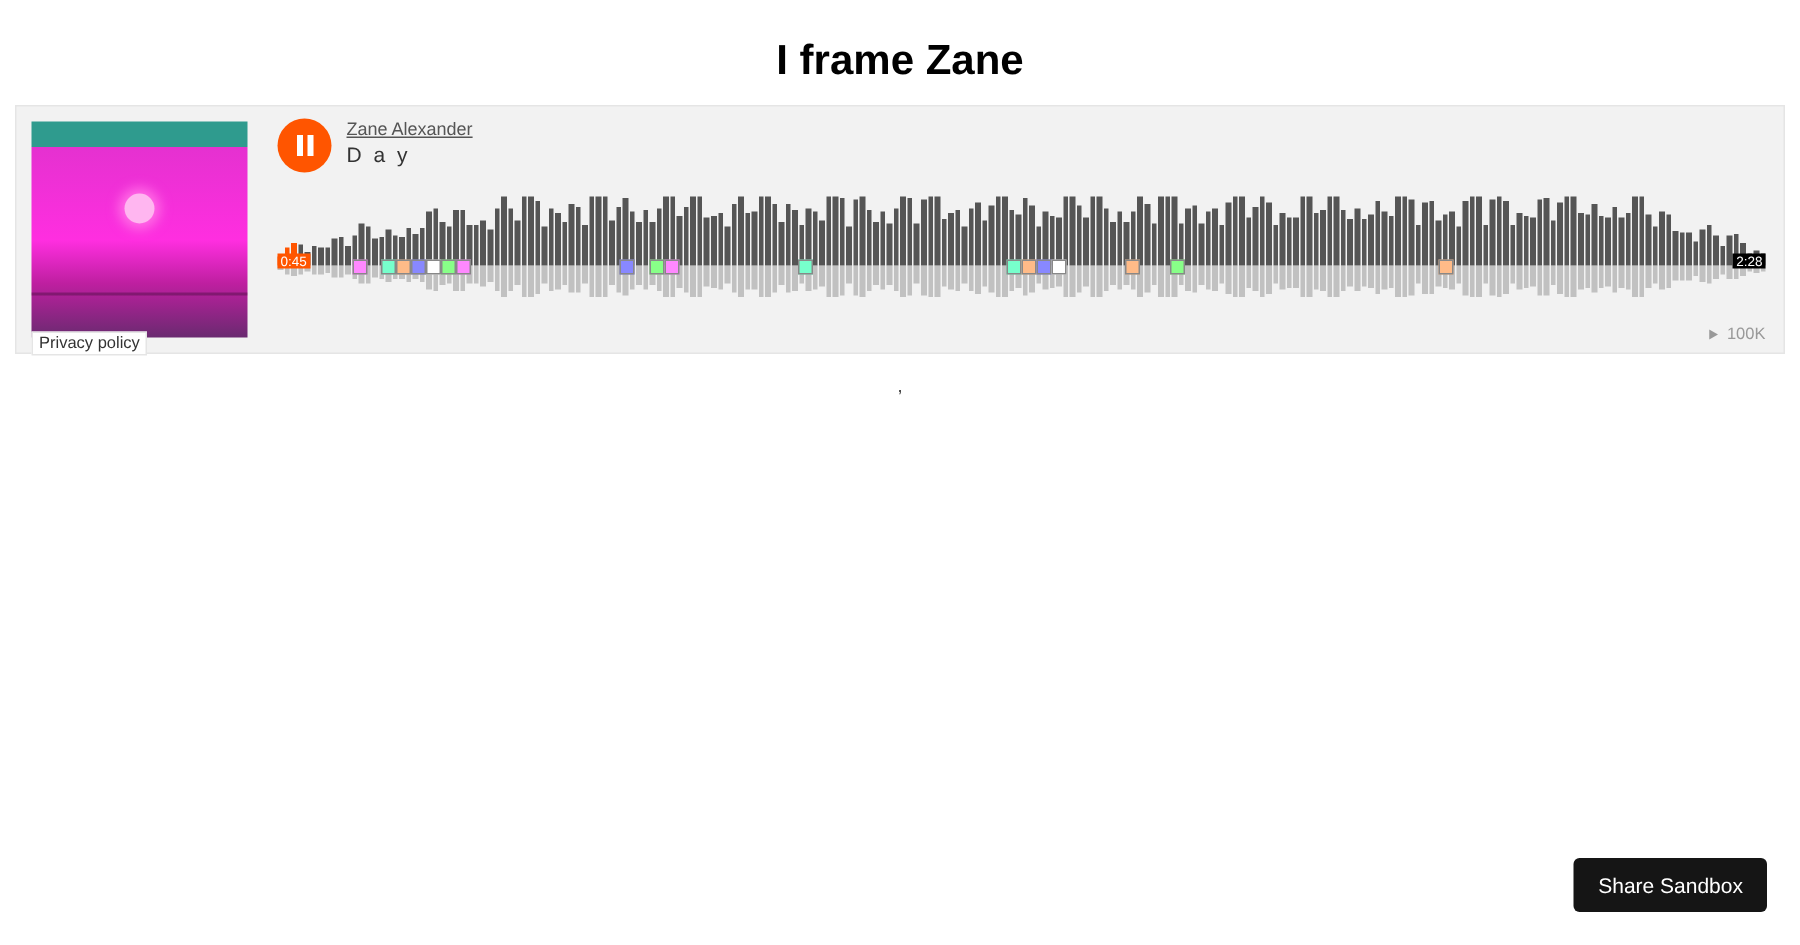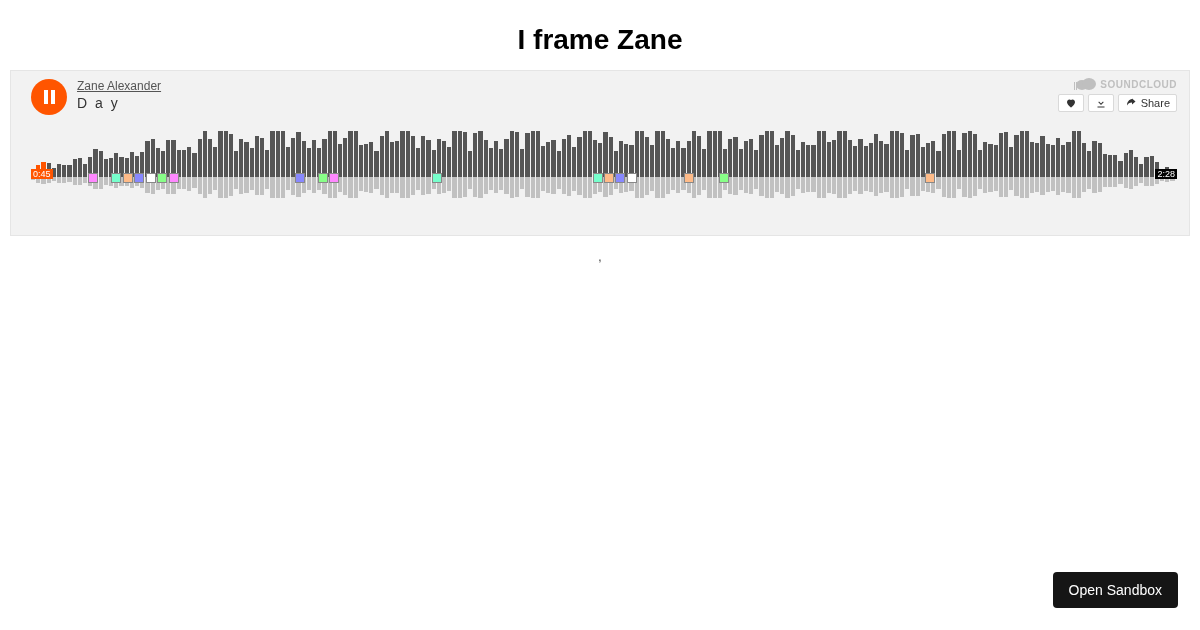--- a/index.html
+++ b/index.html
@@ -43,56 +43,35 @@
   .footer-row svg{width:10px;height:10px;fill:#999;}
   .stray-comma{ text-align:center; font-size:12px; color:#333; margin-top:14px;}
   .open-sandbox { position:absolute; right:22px; bottom:22px; background:#151515; color:#fff; font-size:14px; padding:10px 16px; border-radius:4px; border:none; cursor:pointer;}
 </style>
 </head>
 <body>
 
 <h1 class="page-title">I frame Zane</h1>
 
 <div class="player-card">
+  <div class="artwork">
+    <div class="sun"></div>
+    <div class="horizon"></div>
+    <div class="privacy">Privacy policy</div>
+  </div>
 
   <div class="main-col">
     <div class="head-row">
       <button class="play-btn">
         <span class="bar"></span>
         <span class="bar"></span>
       </button>
       <div class="title-group">
         <a class="artist" href="#">Zane Alexander</a>
         <div class="trackname">D a y</div>
-      </div>
-      <div class="right-head">
-        <div class="brand">
-          <span class="cloud">
-              <span class="stripes"></span>
-            </span>
-          <span>SOUNDCLOUD</span>
-        </div>
-        <div class="action-row">
-          <button class="pill">
-            <svg viewBox="0 0 24 24">
-                <path d="M12 21s-8-5.3-8-11a5 5 0 0 1 8-4 5 5 0 0 1 8 4c0 5.7-8 11-8 11z"></path>
-              </svg>
-          </button>
-          <button class="pill">
-            <svg viewBox="0 0 24 24">
-                <path d="M12 3v10l4-4 1.4 1.4L12 16 6.6 10.4 8 9l4 4V3h0zM5 19h14v2H5z"></path>
-              </svg>
-          </button>
-          <button class="pill">
-            <svg viewBox="0 0 24 24">
-                <path d="M14 3l7 6-7 6v-4c-5 0-8 2-10 6 0-7 4-12 10-13V3z"></path>
-              </svg>
-            <span>Share</span>
-          </button>
-        </div>
       </div>
     </div>
 
     <div class="wave-area">
       <div class="wave-top" id="wave-top">
           <div class="wbar played" style="height: 6.325px;"></div>
           <div class="wbar played" style="height: 12.2401px;"></div>
           <div class="wbar played" style="height: 15.2546px;"></div>
           <div class="wbar" style="height: 13.5186px;"></div>
           <div class="wbar" style="height: 8.77566px;"></div>
@@ -551,18 +530,24 @@
           <div class="mk" style="left: 49%; background: rgb(119, 255, 204);"></div>
           <div class="mk" style="left: 50%; background: rgb(255, 187, 136);"></div>
           <div class="mk" style="left: 51%; background: rgb(136, 136, 255);"></div>
           <div class="mk" style="left: 52%; background: rgb(255, 255, 255);"></div>
           <div class="mk" style="left: 57%; background: rgb(255, 187, 136);"></div>
           <div class="mk" style="left: 60%; background: rgb(136, 255, 136);"></div>
           <div class="mk" style="left: 78%; background: rgb(255, 187, 136);"></div>
         </div>
     </div>
 
+    <div class="footer-row">
+      <svg viewBox="0 0 24 24">
+          <path d="M6 4l14 8-14 8z"></path>
+        </svg>
+      <span>100K</span>
+    </div>
   </div>
 </div>
 
 <div class="stray-comma">,</div>
 
-<button class="open-sandbox">Open Sandbox</button>
+<button class="open-sandbox">Share Sandbox</button>
 
 </body></html>

